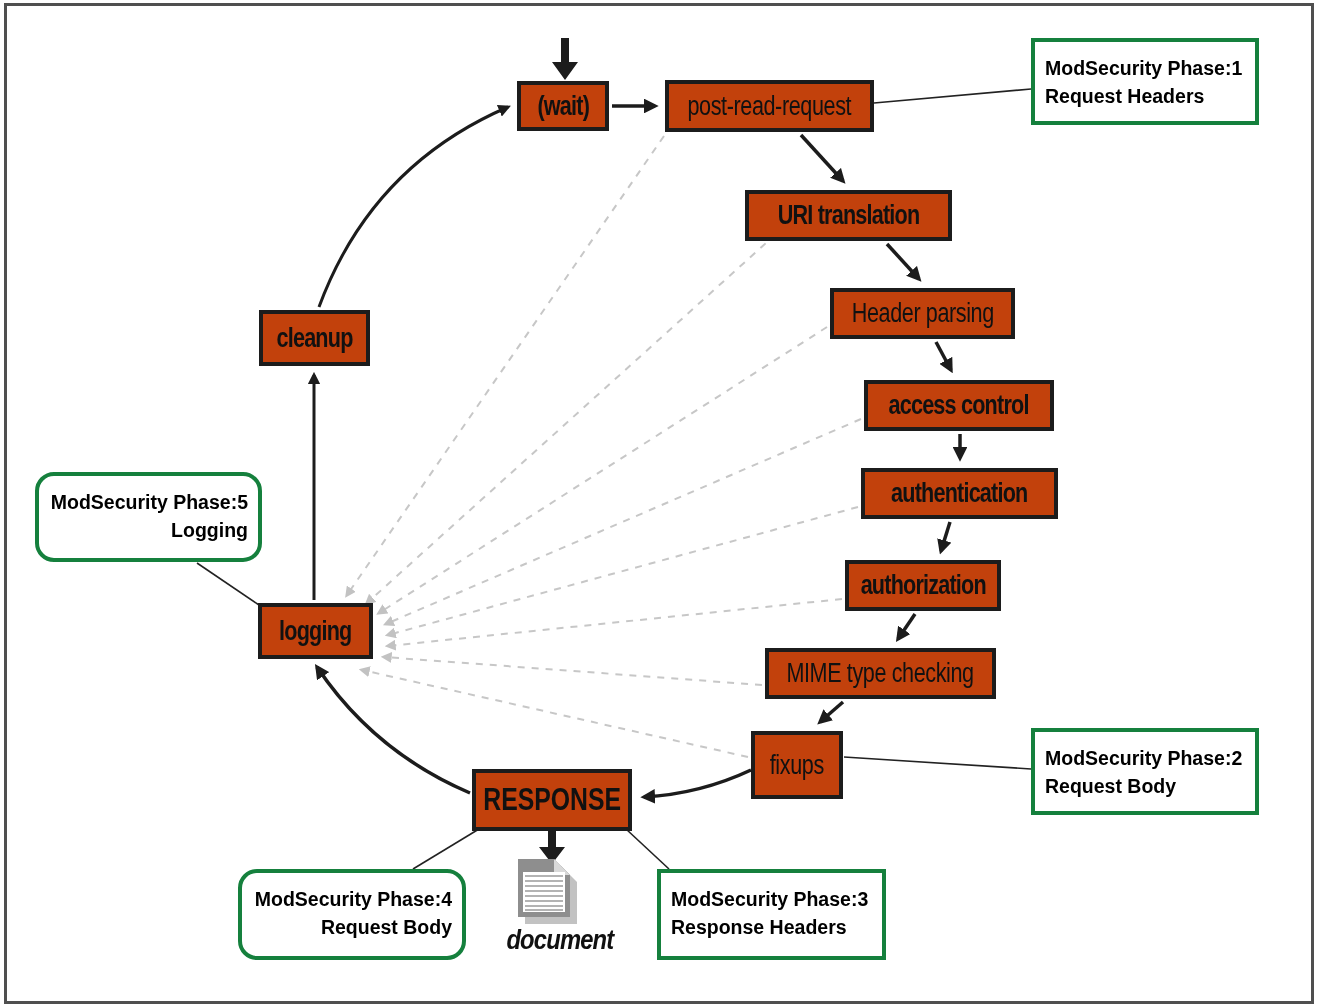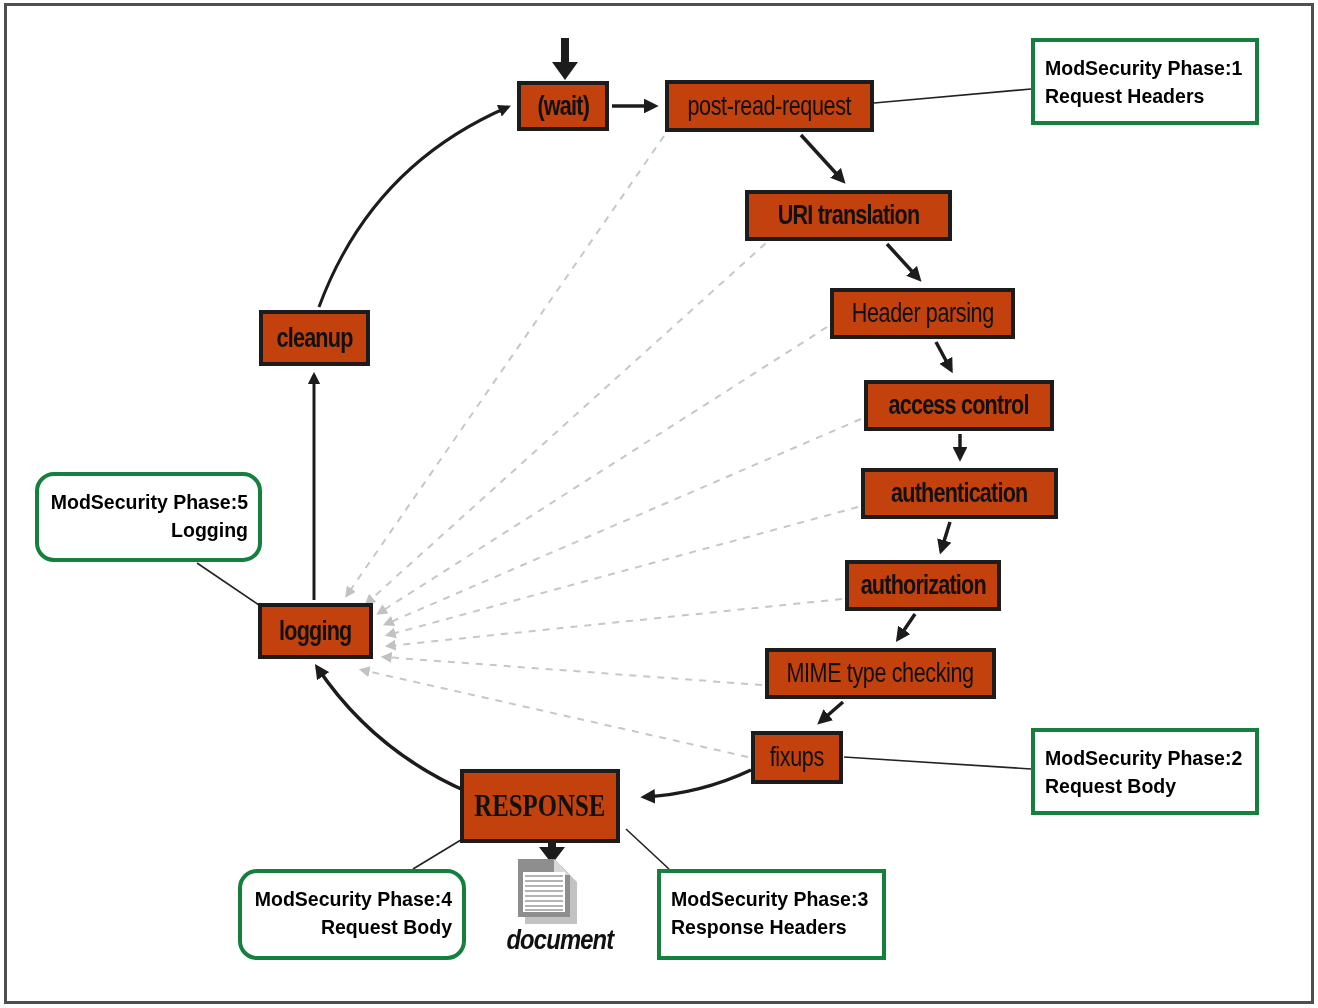--- a/index.html
+++ b/index.html
@@ -117,25 +117,25 @@
   </div>
 
   <div class="node" style="left:845px;top:560px;width:156px;height:51px;">
     <span class="lbl">authorization</span>
   </div>
 
   <div class="node light" style="left:765px;top:648px;width:231px;height:51px;">
     <span class="lbl">MIME type checking</span>
   </div>
 
-  <div class="node light" style="left:751px;top:731px;width:92px;height:53px;">
+  <div class="node light" style="left:751px;top:731px;width:92px;height:68px;">
     <span class="lbl">fixups</span>
   </div>
 
-  <div class="node big" style="left:460px;top:769px;width:160px;height:74px;font-family:Liberation Serif, serif;">
+  <div class="node big" style="left:472px;top:769px;width:160px;height:62px;">
     <span class="lbl">RESPONSE</span>
   </div>
 
   <div class="node" style="left:258px;top:603px;width:115px;height:56px;">
     <span class="lbl">logging</span>
   </div>
 
   <div class="node" style="left:259px;top:310px;width:111px;height:56px;">
     <span class="lbl">cleanup</span>
   </div>

